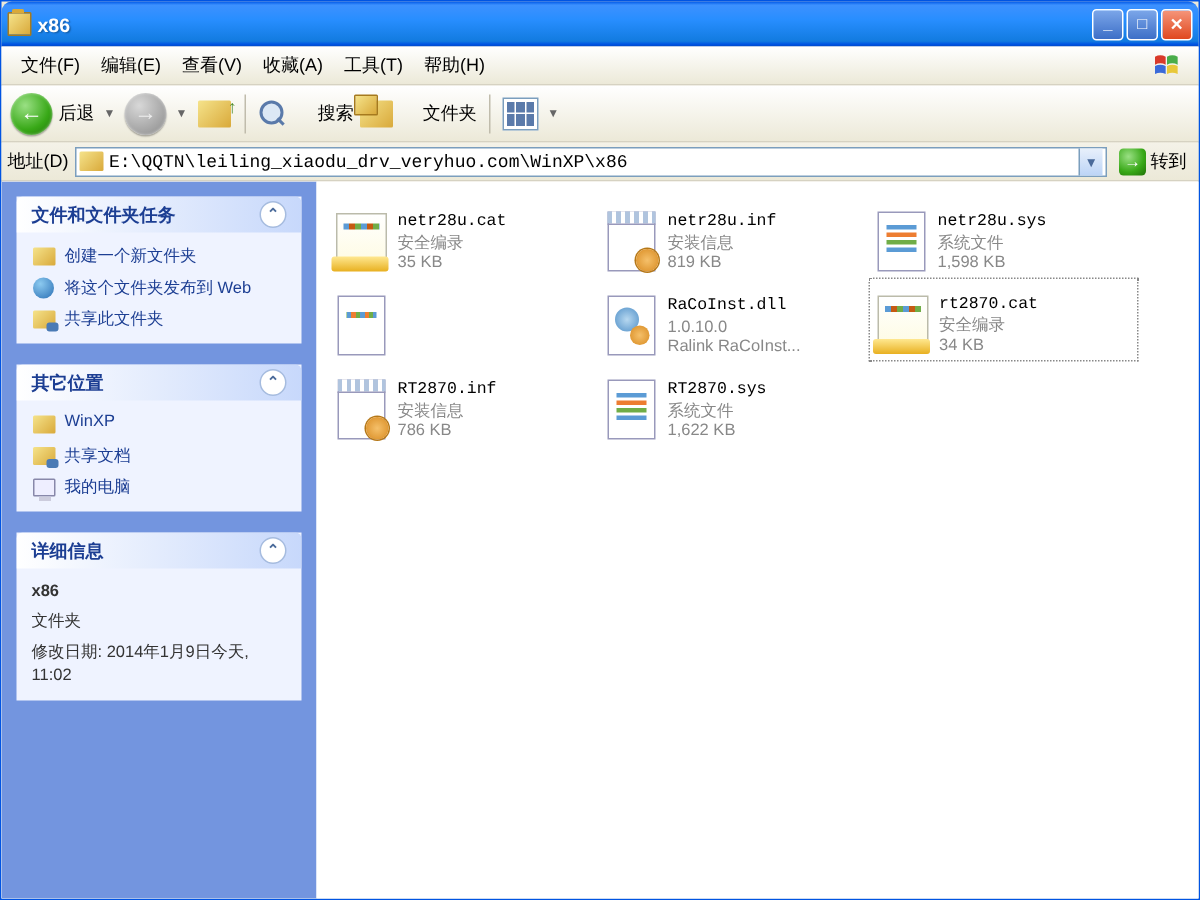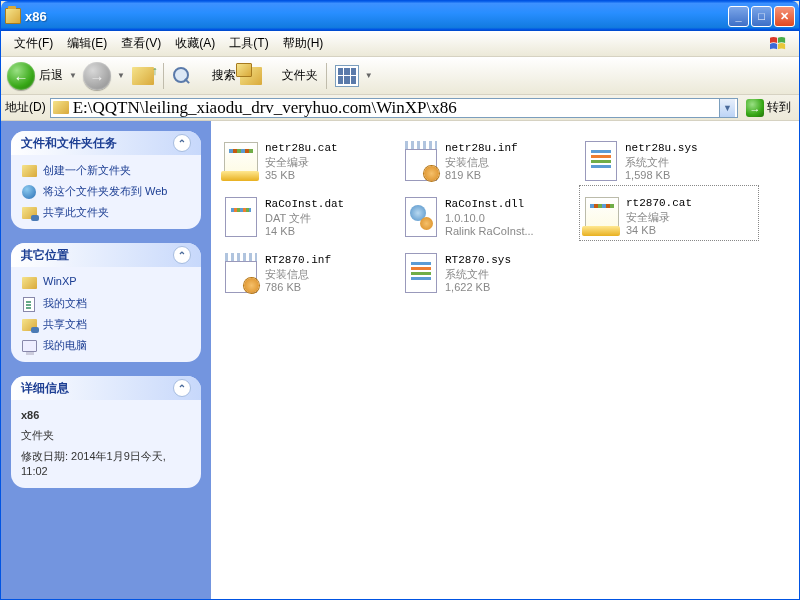--- a/index.html
+++ b/index.html
@@ -30,27 +30,27 @@
 .magnify { width:20px; height:20px; position:relative; }
 .magnify::before { content:""; position:absolute; width:12px; height:12px; border:2px solid #5a7aaa; border-radius:50%; left:1px; top:1px; background:#dce8f5; }
 .magnify::after { content:""; position:absolute; width:6px; height:2px; background:#5a7aaa; transform:rotate(45deg); left:12px; top:14px; }
 .tb-folders { width:22px; height:18px; background: linear-gradient(135deg,#f5e38b,#d9a93a); border-radius:1px; position:relative; }
 .tb-folders::after { content:""; position:absolute; width:14px; height:12px; background:linear-gradient(135deg,#f5e38b,#d9a93a); border:1px solid #a67a1e; left:-4px; top:-4px; border-radius:1px; }
 .tb-view { width:24px; height:22px; border:1px solid #7b9ebd; background:#fff; display:grid; grid-template-columns:repeat(3,1fr); grid-template-rows:repeat(2,1fr); gap:1px; padding:2px; }
 .tb-view span { background:#5a7aaa; }
 .addressbar { height: 26px; background: linear-gradient(to bottom, #f4f2e8, #ece9d8); border-bottom: 1px solid #d6d2c2; display: flex; align-items: center; padding: 0 4px; gap: 4px; font-size: 12px; }
 .addr-input { flex:1; height: 20px; border: 1px solid #7b9ebd; background: #fff; display: flex; align-items: center; padding: 0 2px; gap: 4px; }
 .addr-input .folder-mini { width:16px; height:13px; background: linear-gradient(135deg,#f5e38b,#d9a93a); border-radius:1px; flex-shrink:0; }
-.addr-input .path { flex:1; font-family: Liberation Serif, serif; font-size: 17px; white-space: nowrap; overflow: hidden; }
+.addr-input .path { flex:1; font-family: Liberation Mono, monospace; font-size: 12px; white-space: nowrap; overflow: hidden; }
 .addr-input .dd { width:16px; text-align:center; color:#4a6a9a; background:linear-gradient(to bottom,#e8f0fb,#bcd4f6); border-left:1px solid #7b9ebd; height:100%; display:flex; align-items:center; justify-content:center; font-size:9px; }
 .go-btn { display:flex; align-items:center; gap:3px; padding:0 4px; }
 .go-arrow { width:18px; height:18px; background: radial-gradient(circle at 35% 30%, #9ae084, #38a817 60%, #207008); border-radius:3px; display:flex; align-items:center; justify-content:center; color:#fff; font-weight:bold; font-size:11px; }
 .content { flex:1; display: flex; background: #fff; overflow: hidden; }
 .sidebar { width: 210px; background: #7395df; padding: 10px 10px; display: flex; flex-direction: column; gap: 14px; overflow-y: auto; }
-.panel { background: #eff3ff; border-radius: 14px; overflow: hidden; }
+.panel { background: #eff3ff; border-radius: 0; overflow: hidden; }
 .panel-header { background: linear-gradient(to right, #fff, #c7d8fb); height: 24px; display: flex; align-items: center; padding: 0 10px; font-size: 12px; font-weight: bold; color: #1c3e93; justify-content: space-between; border-radius: 4px 4px 0 0; }
 .panel-collapse { width: 18px; height: 18px; border: 1px solid #a6bcdf; border-radius: 50%; background: #fff; display: flex; align-items: center; justify-content: center; color: #4a6a9a; font-size: 10px; }
 .panel-body { padding: 8px 10px; display: flex; flex-direction: column; gap: 5px; font-size: 11px; }
 .panel-link { display: flex; align-items: flex-start; gap: 6px; color: #1c3e93; cursor: pointer; }
 .panel-link .ico { width: 16px; height: 16px; flex-shrink: 0; display:flex; align-items:center; justify-content:center; }
 .ico-folder { background: linear-gradient(135deg,#f5e38b,#d9a93a); border-radius:1px; width:15px; height:12px; }
 .ico-globe { width:14px; height:14px; border-radius:50%; background: radial-gradient(circle at 35% 30%, #8ccaf0, #2a6fb5); }
 .ico-share { background: linear-gradient(135deg,#f5e38b,#d9a93a); border-radius:1px; width:15px; height:12px; position:relative; }
 .ico-share::after { content:""; position:absolute; width:8px; height:6px; background:#4a7ab5; border-radius:2px; right:-2px; bottom:-2px; }
 .ico-doc { width:12px; height:15px; background:#fff; border:1px solid #88a; position:relative; }
@@ -195,26 +195,20 @@
         </div>
         <div class="panel-body">
           <div class="panel-link">
               <div class="ico">
                 <div class="ico-folder"></div>
               </div>
               <span>WinXP</span>
             </div>
           <div class="panel-link">
               <div class="ico">
-                <div class="ico-doc"></div>
-              </div>
-              <span>我的文档</span>
-            </div>
-          <div class="panel-link">
-              <div class="ico">
                 <div class="ico-share"></div>
               </div>
               <span>共享文档</span>
             </div>
           <div class="panel-link">
               <div class="ico">
                 <div class="ico-pc"></div>
               </div>
               <span>我的电脑</span>
             </div>
@@ -265,25 +259,20 @@
           <div class="file-meta">
             <div class="file-name">netr28u.sys</div>
             <div class="file-type">系统文件</div>
             <div class="file-size">1,598 KB</div>
           </div>
         </div>
         <div class="file-item">
           <div class="file-icon">
             <div class="fi-dat"></div>
           </div>
-          <div class="file-meta">
-            <div class="file-name">RaCoInst.dat</div>
-            <div class="file-type">DAT 文件</div>
-            <div class="file-size">14 KB</div>
-          </div>
         </div>
         <div class="file-item">
           <div class="file-icon">
             <div class="fi-dll">
               <div class="g1"></div>
               <div class="g2"></div>
             </div>
           </div>
           <div class="file-meta">
             <div class="file-name">RaCoInst.dll</div>

